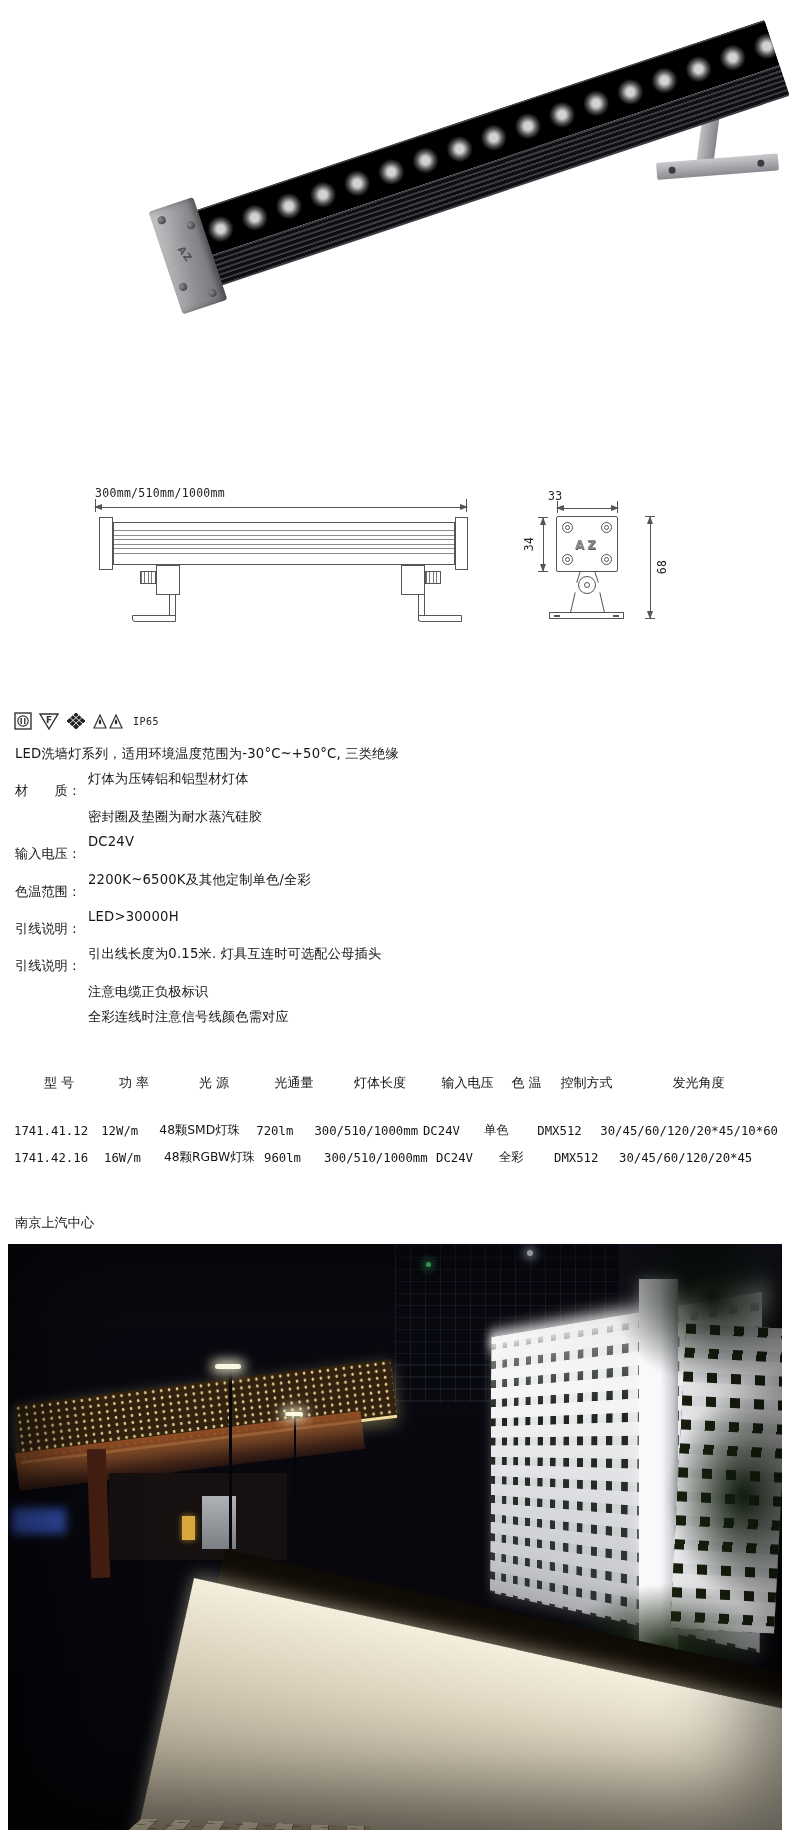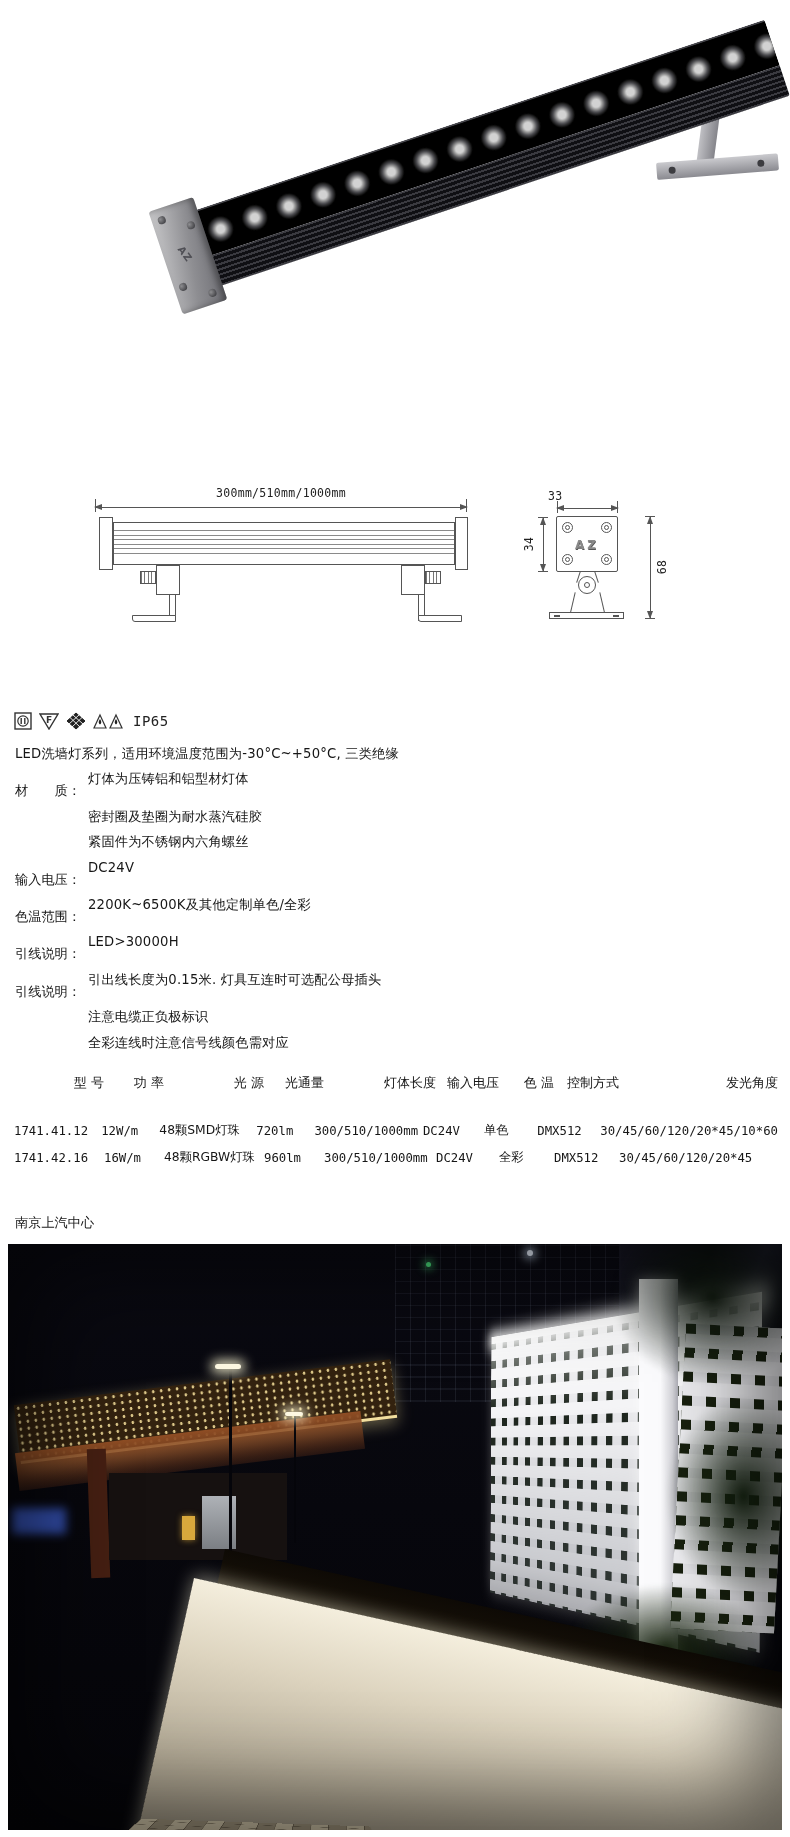--- a/index.html
+++ b/index.html
@@ -51,36 +51,36 @@
   .knob{background:repeating-linear-gradient(90deg,#777 0 1px,#fff 1px 3.4px)!important;}
   .cadcircle{position:absolute;border:1px solid #555;border-radius:50%;box-sizing:border-box;background:#fff;}
   .cadleg{position:absolute;width:1px;background:#555;}
   .az-text{position:absolute;width:100%;text-align:center;font-size:12px;color:#8a8a8a;
     letter-spacing:3px;font-weight:bold;text-shadow:0.5px 0.5px 0 #555;}
   .rot-label{transform:rotate(-90deg);transform-origin:center;}
 
   
   .certs{position:absolute;left:14px;top:711px;height:20px;display:flex;align-items:center;gap:7px;}
   .certs svg{display:block;}
-  .ip-rating{font-size:14px;color:#222;margin-left:3px;letter-spacing:.5px;
+  .ip-rating{font-size:10px;color:#222;margin-left:3px;letter-spacing:.5px;
     font-family:"DejaVu Sans Mono","Liberation Mono",monospace;}
 
   
   .desc{position:absolute;left:15px;top:741px;width:740px;font-size:13.2px;line-height:25.4px;color:#161616;}
   .desc-line .lbl{display:inline-block;width:73px;vertical-align:top;margin-top:12px;}
   .desc-line.full .lbl{width:0;}
   .desc-line .val{letter-spacing:.2px;}
 
   
   .spec-table{position:absolute;left:14px;top:1069px;width:764px;font-size:12.8px;color:#161616;}
   .trow{display:flex;align-items:center;height:27px;}
   .trow.thead{margin-bottom:21px;font-size:13px;}
   .tc{display:block;box-sizing:border-box;white-space:nowrap;
       font-family:"DejaVu Sans Mono","Liberation Mono",monospace;font-size:12.3px;}
-  .thead .tc{font-family:"DejaVu Sans","Liberation Sans",sans-serif;font-size:13px;text-align:right;}
+  .thead .tc{font-family:"DejaVu Sans","Liberation Sans",sans-serif;font-size:13px;text-align:center;}
   .c1{width:90px;} .c2{width:60px;} .c3{width:100px;} .c4{width:60px;} .c5{width:112px;}
   .c6{width:63px;} .c7{width:55px;} .c8{width:65px;} .c9{flex:1;}
   .tc.cjk{font-family:"DejaVu Sans","Liberation Sans",sans-serif;}
 
   
   .caption{position:absolute;left:15px;top:1214px;font-size:13.2px;color:#161616;}
   .project-photo{position:absolute;left:8px;top:1244px;width:774px;height:586px;
     background:linear-gradient(180deg,#0a0a12 0%,#07070d 45%,#050509 100%);overflow:hidden;}
   .scaffold{position:absolute;left:50%;top:0;width:31%;height:27%;opacity:.8;
     background:repeating-linear-gradient(90deg,rgba(140,150,175,.16) 0 1.5px,transparent 1.5px 15px),
@@ -159,21 +159,21 @@
         <span class="cap-screw" style="right:7px;top:22px;"></span>
         <span class="cap-screw" style="left:5px;bottom:22px;"></span>
         <span class="cap-screw" style="right:8px;bottom:7px;"></span>
         <span class="cap-logo">AZ</span>
       </div>
     </div>
   </section>
 
   <section class="drawings">
 
-    <div class="dim-label" style="left:95px;top:486px;width:372px;text-align:center;">300mm/510mm/1000mm</div>
+    <div class="dim-label" style="left:95px;top:486px;width:372px;text-align:left;">300mm/510mm/1000mm</div>
     <div class="dim-h" style="left:95px;top:507px;width:372px;"></div>
     <div class="tick" style="left:95px;top:499px;width:1px;height:13px;"></div>
     <div class="tick" style="left:466px;top:499px;width:1px;height:13px;"></div>
 
     <div class="rect" style="left:99px;top:517px;width:14px;height:53px;"></div>
     <div class="rect fins-bg" style="left:113px;top:522px;width:342px;height:43px;"></div>
     <div class="rect" style="left:455px;top:517px;width:13px;height:53px;"></div>
 
     <div class="rect" style="left:156px;top:565px;width:24px;height:30px;"></div>
     <div class="rect knob" style="left:140px;top:571px;width:16px;height:13px;"></div>
@@ -250,21 +250,20 @@
       <polygon points="23,3 29,16 17,16" fill="none" stroke="#333" stroke-width="1.2"></polygon>
       <path d="M23 7 q2.6 3.6 0 5.6 q-2.6 -2 0 -5.6 Z" fill="#222"></path>
     </svg>
     <span class="ip-rating">IP65</span>
   </div>
 
   <div class="desc">
     <div class="desc-line full"><span class="lbl"></span><span class="val">LED洗墙灯系列，适用环境温度范围为-30°C~+50°C, 三类绝缘</span></div>
     <div class="desc-line"><span class="lbl">材　　质：</span><span class="val">灯体为压铸铝和铝型材灯体</span></div>
     <div class="desc-line"><span class="lbl"></span><span class="val">密封圈及垫圈为耐水蒸汽硅胶</span></div>
-    <div class="desc-line"><span class="lbl"></span><span class="val">紧固件为不锈钢内六角螺丝</span></div>
     <div class="desc-line"><span class="lbl">输入电压：</span><span class="val">DC24V</span></div>
     <div class="desc-line"><span class="lbl">色温范围：</span><span class="val">2200K~6500K及其他定制单色/全彩</span></div>
     <div class="desc-line"><span class="lbl">引线说明：</span><span class="val">LED&gt;30000H</span></div>
     <div class="desc-line"><span class="lbl">引线说明：</span><span class="val">引出线长度为0.15米. 灯具互连时可选配公母插头</span></div>
     <div class="desc-line"><span class="lbl"></span><span class="val">注意电缆正负极标识</span></div>
     <div class="desc-line"><span class="lbl"></span><span class="val">全彩连线时注意信号线颜色需对应</span></div>
   </div>
 
   <div class="spec-table">
     <div class="trow thead">

